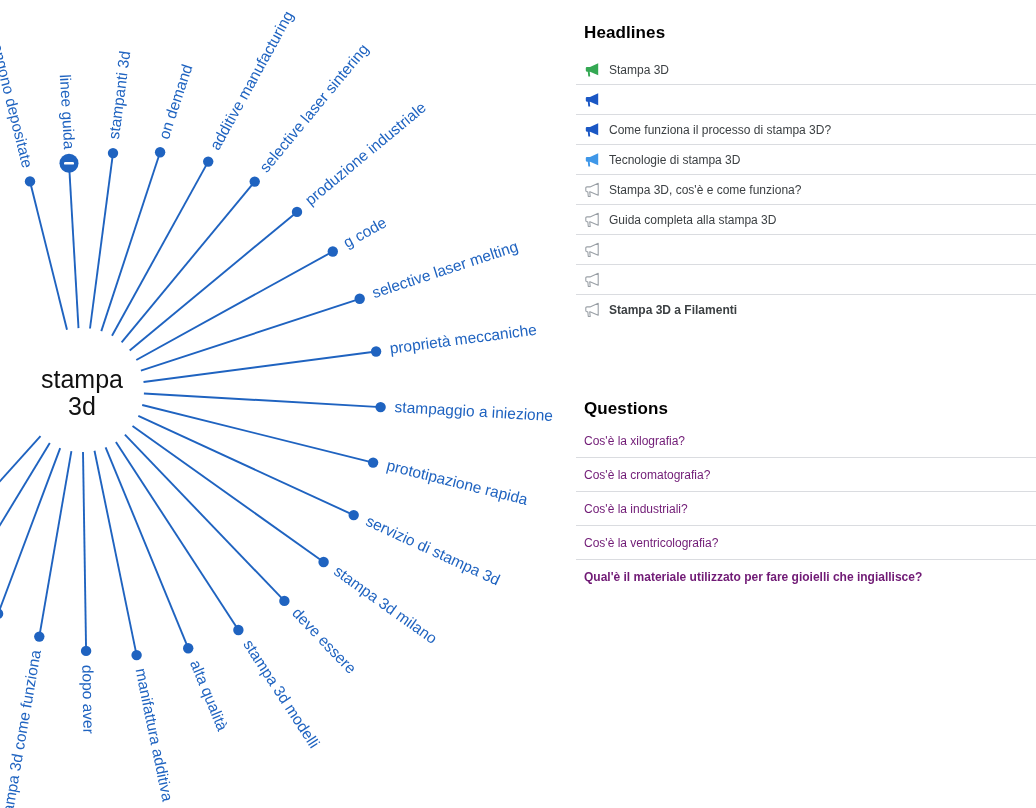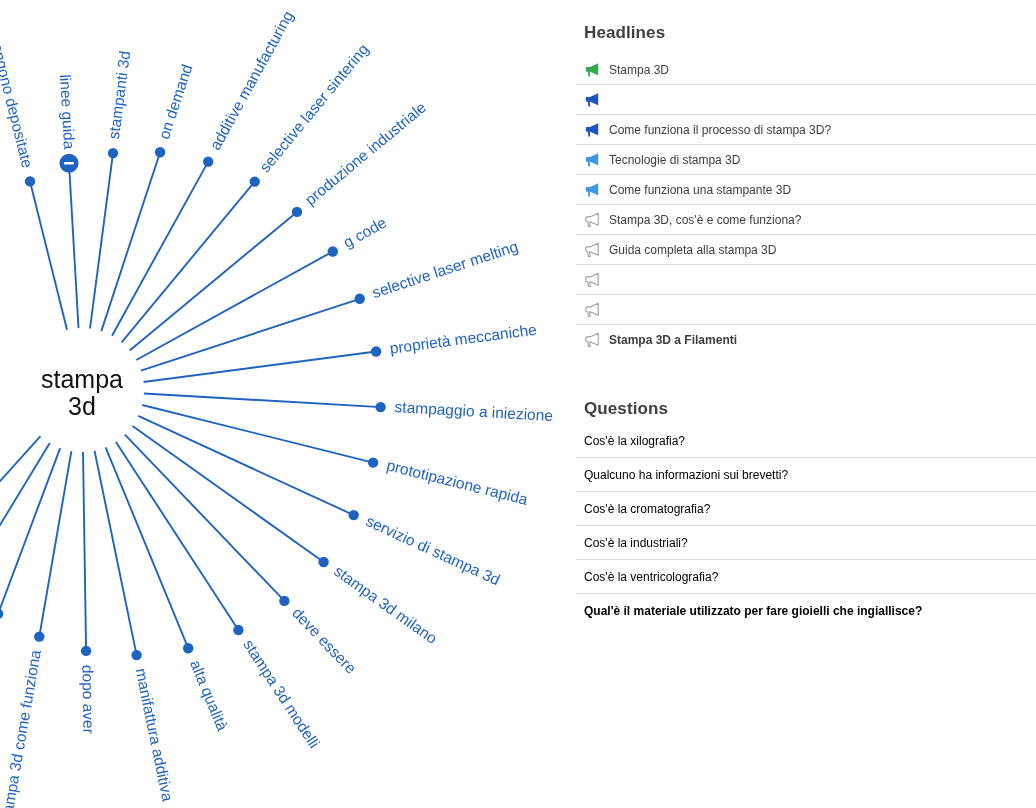--- a/index.html
+++ b/index.html
@@ -34,21 +34,21 @@
 
   
   #results-pane {
     position: absolute; left: 576px; top: 0;
     width: 460px; height: 808px;
     padding: 0;
   }
   .section-title {
     font-size: 17px;
     font-weight: bold;
-    color: #404040;
+    color: #000000;
     padding: 0 0 0 8px;
     margin: 0;
     letter-spacing: .1px;
   }
   #headlines-title { position: absolute; left: 0; top: 23px; }
   #questions-title { position: absolute; left: 0; top: 391px; margin-top: 8px; }
 
   .list { position: absolute; left: 0; width: 460px; }
   #headlines-list { top: 55px; }
   #questions-list  { top: 424px; }
@@ -66,21 +66,21 @@
   .row:last-child { border-bottom: none; font-weight: bold; }
   #questions-list .row { height: 34px; }
 
   .bullhorn {
     flex: 0 0 auto;
     width: 16px; height: 16px;
     margin-right: 9px;
     display: block;
   }
   .row-label { line-height: 1; white-space: nowrap; }
-  #questions-list .row-label { color: #000000; }
+  #questions-list .row-label { color: #701a75; }
 </style>
 </head>
 <body>
 
 <div id="app">
 
   <div id="graph-pane">
     <svg id="graph-svg" width="576" height="808">
         <g>
           <line x1="67.0" y1="329.8" x2="30.0" y2="181.4" stroke="#1f63c0" stroke-width="1.9"></line>
@@ -226,26 +226,20 @@
           <span class="row-label">Come funziona il processo di stampa 3D?</span>
         </div>
         <div class="row">
           <svg viewBox="0 0 16 16" class="bullhorn">
             <path d="M14.2 1.3 6.0 4.9 H2.9 a1.1 1.1 0 0 0-1.1 1.1 v2.6 a1.1 1.1 0 0 0 1.1 1.1 h0.9 l0.5 4.8 h1.9 l-0.5-4.8 h0.3 l8.2 3.6 z" fill="#3f97e8"></path>
           </svg>
           <span class="row-label">Tecnologie di stampa 3D</span>
         </div>
         <div class="row">
           <svg viewBox="0 0 16 16" class="bullhorn">
-            <path d="M14.2 1.3 6.0 4.9 H2.9 a1.1 1.1 0 0 0-1.1 1.1 v2.6 a1.1 1.1 0 0 0 1.1 1.1 h0.9 l0.5 4.8 h1.9 l-0.5-4.8 h0.3 l8.2 3.6 z" fill="#3f97e8"></path>
-          </svg>
-          <span class="row-label">Come funziona una stampante 3D</span>
-        </div>
-        <div class="row">
-          <svg viewBox="0 0 16 16" class="bullhorn">
             <path d="M14.2 1.3 6.0 4.9 H2.9 a1.1 1.1 0 0 0-1.1 1.1 v2.6 a1.1 1.1 0 0 0 1.1 1.1 h0.9 l0.5 4.8 h1.9 l-0.5-4.8 h0.3 l8.2 3.6 z" fill="none" stroke="#9aa0a6" stroke-width="1.1" stroke-linejoin="round"></path>
           </svg>
           <span class="row-label">Stampa 3D, cos'è e come funziona?</span>
         </div>
         <div class="row">
           <svg viewBox="0 0 16 16" class="bullhorn">
             <path d="M14.2 1.3 6.0 4.9 H2.9 a1.1 1.1 0 0 0-1.1 1.1 v2.6 a1.1 1.1 0 0 0 1.1 1.1 h0.9 l0.5 4.8 h1.9 l-0.5-4.8 h0.3 l8.2 3.6 z" fill="none" stroke="#9aa0a6" stroke-width="1.1" stroke-linejoin="round"></path>
           </svg>
           <span class="row-label">Guida completa alla stampa 3D</span>
         </div>
@@ -265,23 +259,20 @@
           </svg>
           <span class="row-label">Stampa 3D a Filamenti</span>
         </div>
       </div>
 
     <h2 class="section-title" id="questions-title">Questions</h2>
 
     <div class="list" id="questions-list">
         <div class="row">
           <span class="row-label">Cos'è la xilografia?</span>
-        </div>
-        <div class="row">
-          <span class="row-label">Qualcuno ha informazioni sui brevetti?</span>
         </div>
         <div class="row">
           <span class="row-label">Cos'è la cromatografia?</span>
         </div>
         <div class="row">
           <span class="row-label">Cos'è la industriali?</span>
         </div>
         <div class="row">
           <span class="row-label">Cos'è la ventricolografia?</span>
         </div>

